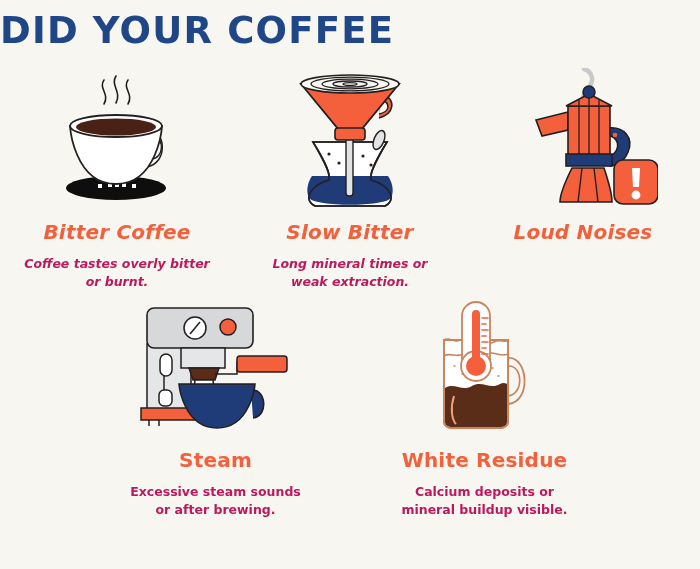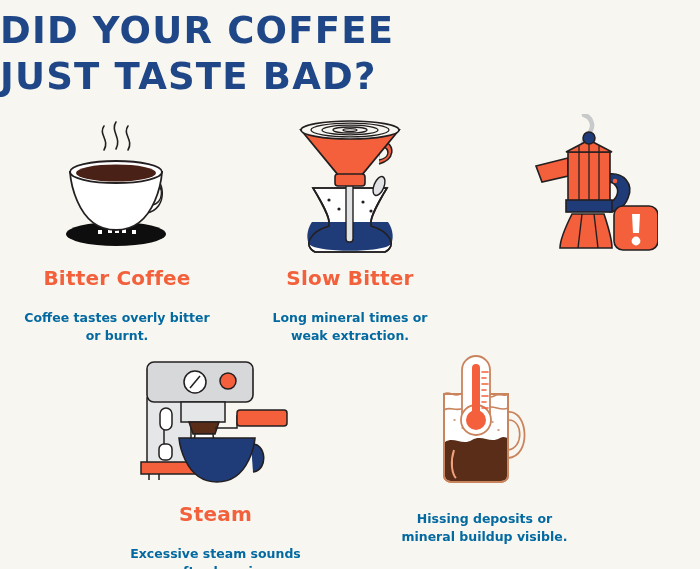--- a/index.html
+++ b/index.html
@@ -35,20 +35,21 @@
     line-height: 1.24;
     white-space: nowrap;
   }
   .row {
     display: flex;
     justify-content: center;
     align-items: flex-start;
   }
   .row-top {
     margin-top: 14px;
+    font-style: italic;
   }
   .row-bottom {
     margin-top: 6px;
     gap: 36px;
   }
   .card {
     width: 233px;
     display: flex;
     flex-direction: column;
     align-items: center;
@@ -66,37 +67,36 @@
     color: #F2603C;
     letter-spacing: 0.2px;
     margin-top: 13px;
     text-align: center;
     line-height: 1.1;
   }
   .card-desc {
     font-family: "DejaVu Sans", sans-serif;
     font-weight: bold;
     font-size: 12.5px;
-    color: #0369a1;
+    color: #be185d;
     text-align: center;
     line-height: 1.42;
-    margin-top: 20px;
+    margin-top: 12px;
     white-space: pre-line;
     max-width: 210px;
   }
   svg { display: block; }
 </style>
 </head>
 <body>
 
 <div class="infographic">
 
   <div class="title-block">
     <div class="title-line">DID YOUR COFFEE</div>
-    <div class="title-line">JUST TASTE BAD?</div>
   </div>
 
   <div class="row row-top">
 
     <div class="card">
       <div class="card-art">
         <svg width="150" height="140" viewBox="0 0 150 140">
           <g fill="none" stroke="#231F20" stroke-width="1.6" stroke-linecap="round">
             <path d="M62 12 C56 20, 68 26, 62 36"></path>
             <path d="M74 8 C68 17, 80 24, 74 35"></path>
@@ -176,20 +176,21 @@
             <path d="M81 26 L81 94"></path>
             <path d="M91 32 L91 94"></path>
           </g>
           <rect x="58" y="86" width="46" height="12" fill="#1F3C78" stroke="#231F20" stroke-width="1.6"></rect>
           <circle cx="81" cy="24" r="6" fill="#1F3C78" stroke="#231F20" stroke-width="1.5"></circle>
           <rect x="106" y="92" width="44" height="44" rx="9" fill="#F4603C" stroke="#231F20" stroke-width="1.6"></rect>
           <path d="M128 100 L132 100 L131 119 L125 119 L124 100 Z" fill="#FFFFFF"></path>
           <circle cx="128" cy="127" r="4.4" fill="#FFFFFF"></circle>
         </svg>
       </div>
+      <div class="card-heading">Loud Noises</div>
     </div>
 
   </div>
 
   <div class="row row-bottom">
 
     <div class="card">
       <div class="card-art">
         <svg width="165" height="140" viewBox="0 0 165 140">
           <rect x="14" y="48" width="44" height="74" fill="#E5E6E8" stroke="#231F20" stroke-width="1.5"></rect>
@@ -241,19 +242,20 @@
             <path d="M72 22 L78 22"></path>
             <path d="M72 28 L76 28"></path>
             <path d="M72 34 L78 34"></path>
             <path d="M72 40 L76 40"></path>
             <path d="M72 46 L78 46"></path>
             <path d="M72 52 L76 52"></path>
             <path d="M72 58 L78 58"></path>
           </g>
         </svg>
       </div>
-      <div class="card-desc">Hissing deposits or
+      <div class="card-heading">White Residue</div>
+      <div class="card-desc">Calcium deposits or
 mineral buildup visible.</div>
     </div>
 
   </div>
 
 </div>
 
 </body></html>

